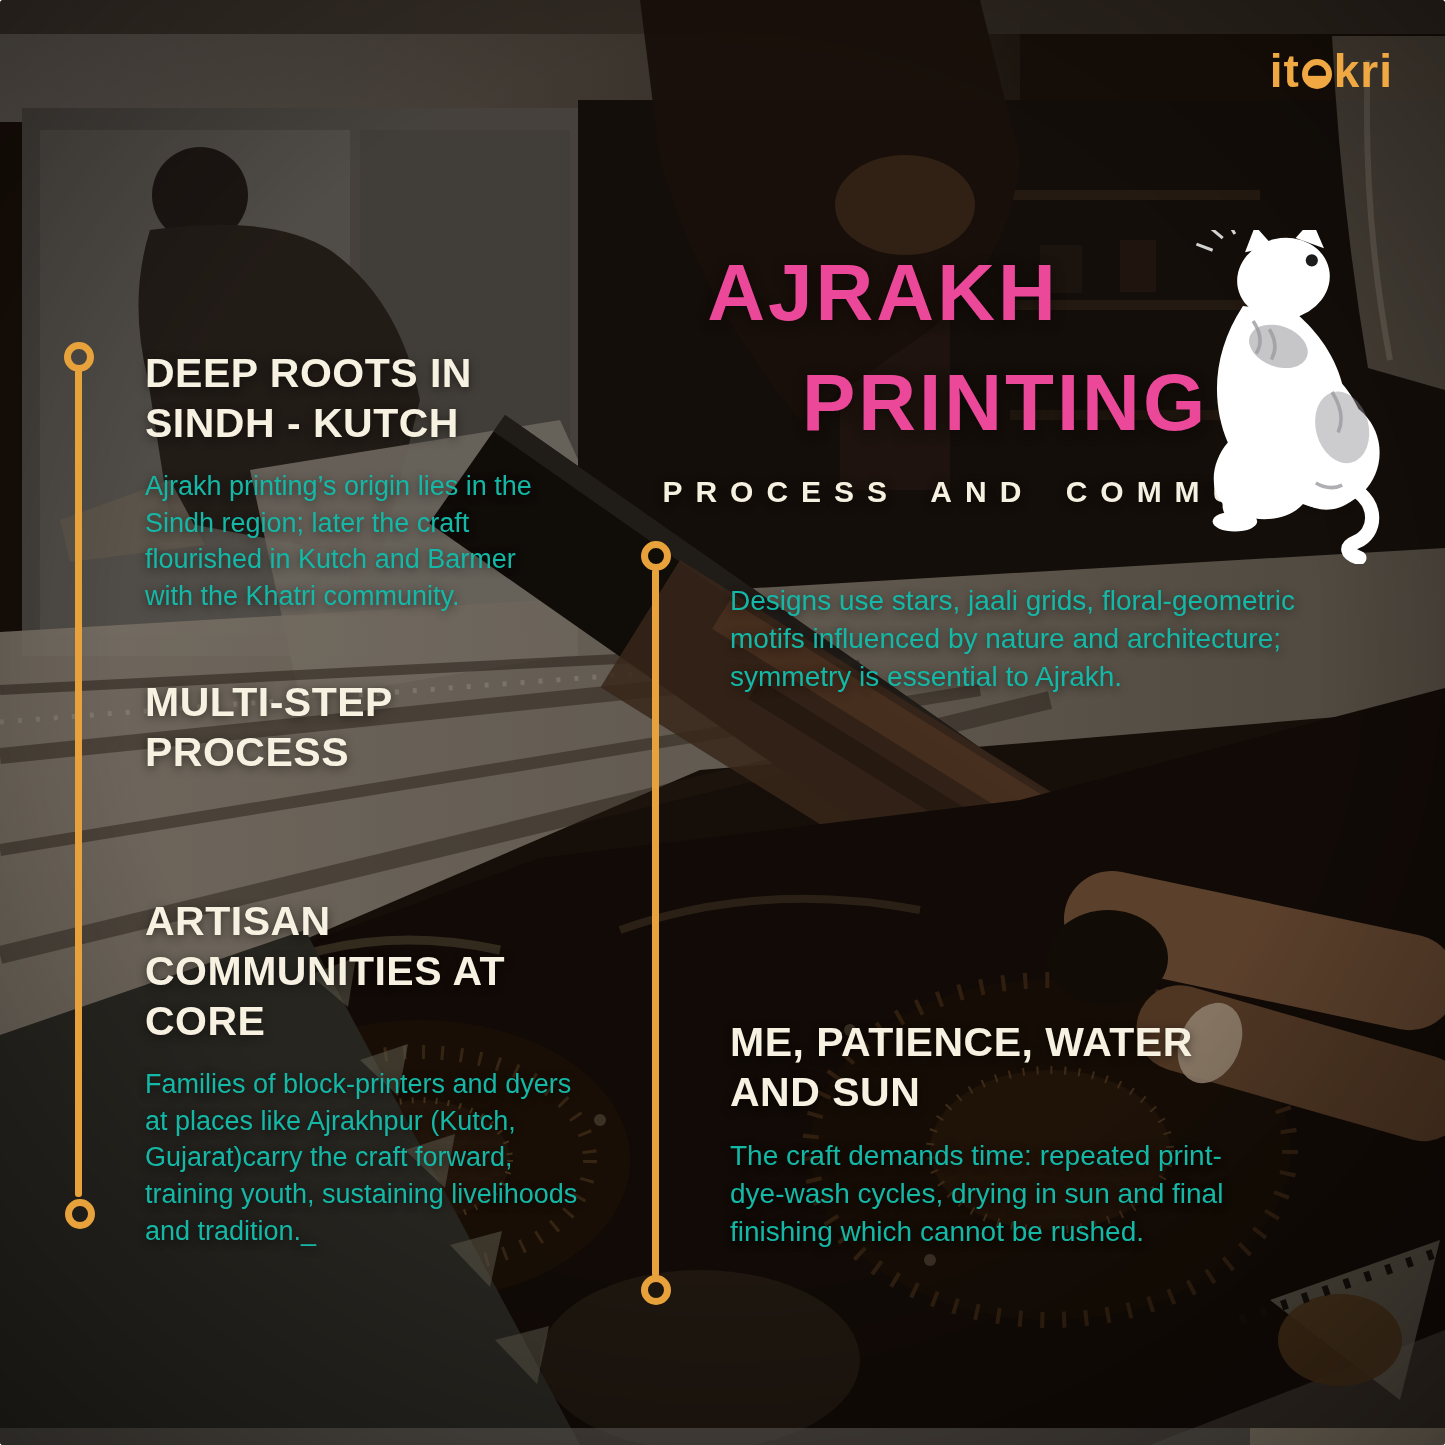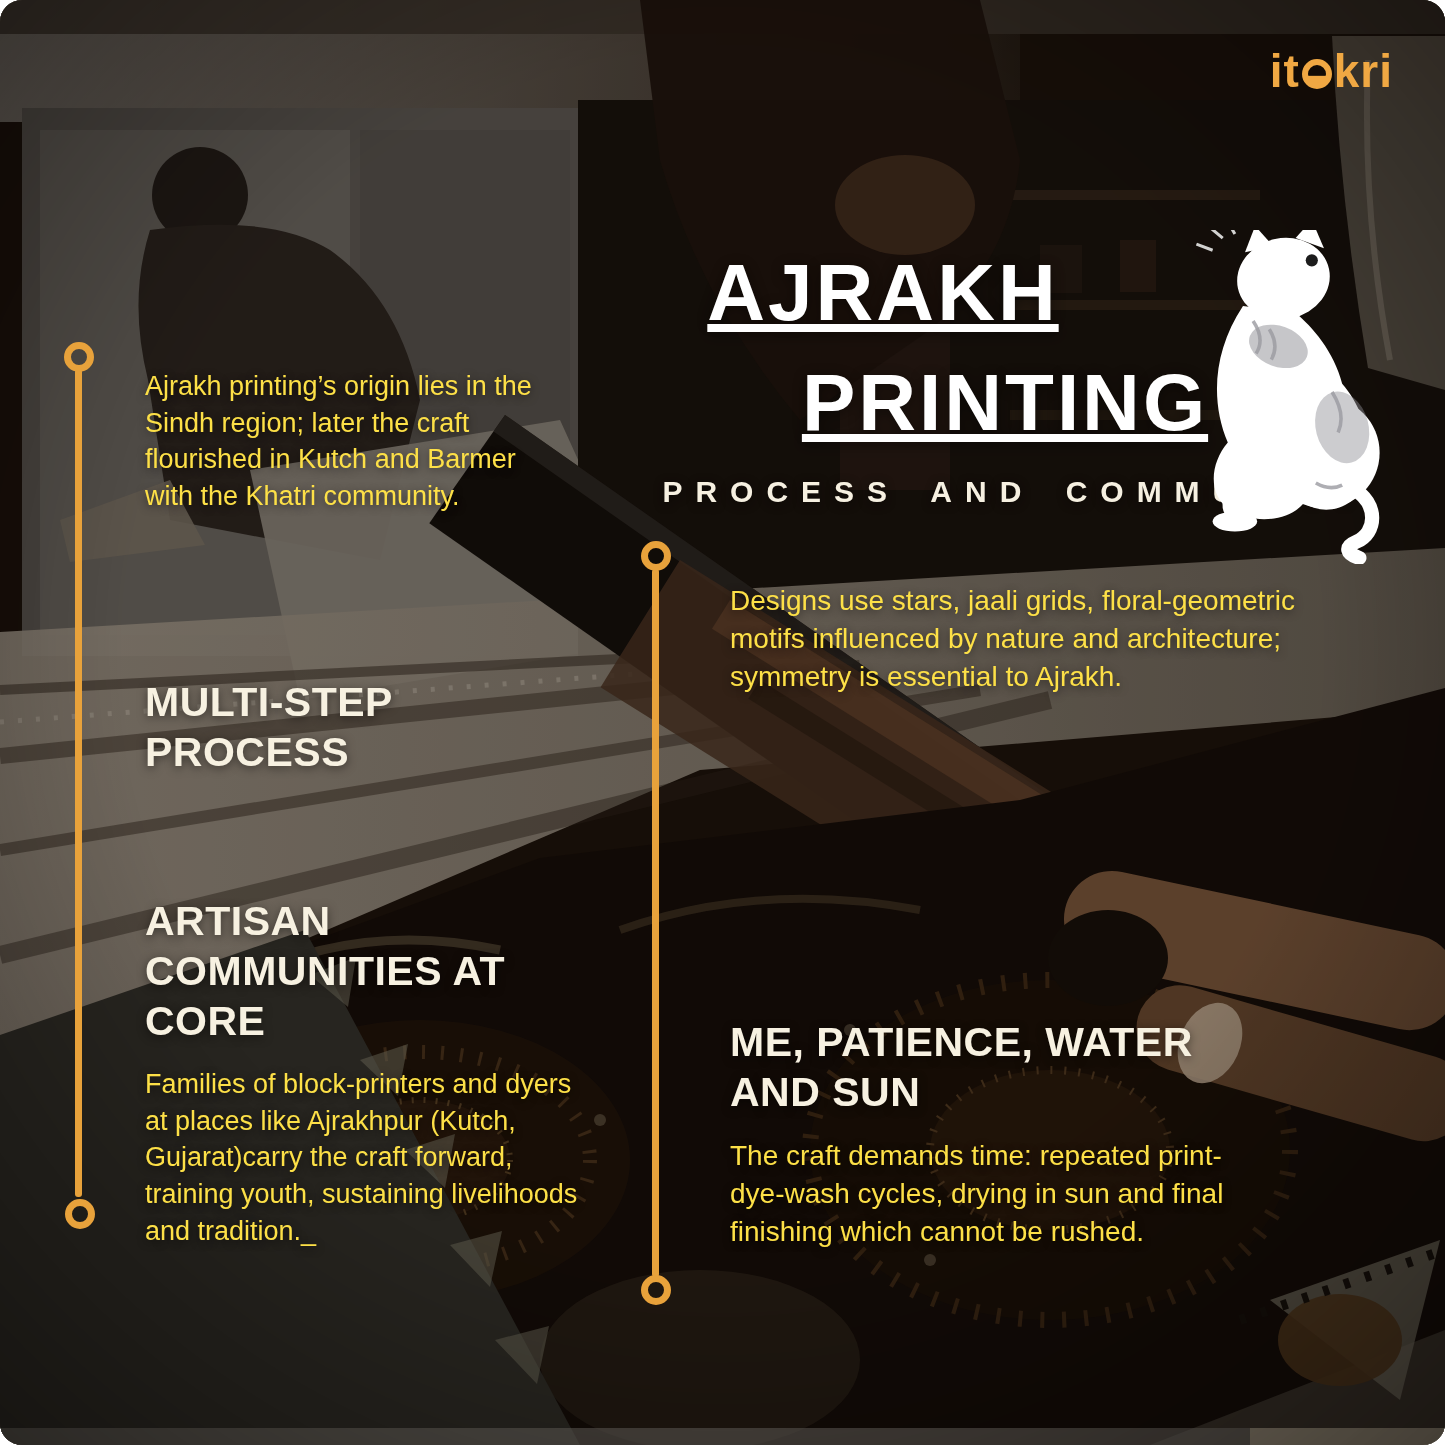--- a/index.html
+++ b/index.html
@@ -1,19 +1,19 @@
 <!DOCTYPE html>
 <html><head>
 <meta charset="utf-8">
 <style>
   html,body{margin:0;padding:0;background:#ffffff;}
   .poster{
     position:relative;
     width:1445px;height:1445px;
-    border-radius:22px;
+    border-radius:4px;
     overflow:hidden;
     background:#191009;
     font-family:"Liberation Sans",sans-serif;
   }
   .bg{position:absolute;inset:0;z-index:0;}
   .bg svg{display:block;width:100%;height:100%;}
 
   
   .logo{
     position:absolute;top:48px;right:52px;z-index:5;
@@ -23,22 +23,22 @@
   .bowl-o{
     display:inline-block;width:30px;height:30px;margin:6px 2px 0 2px;
     border:6px solid #F0A843;border-radius:50%;
     background:linear-gradient(to top,#F0A843 40%,rgba(0,0,0,0) 42%);
     box-sizing:border-box;
   }
 
   
   .title-area{position:absolute;left:648px;top:238px;width:750px;z-index:4;text-align:center;}
   .title-line{
-    color:#ffffff;font-weight:800;font-size:80px;letter-spacing:3px;line-height:1.38;
-    text-shadow:0 3px 14px rgba(0,0,0,.45);white-space:nowrap;text-decoration:underline;
+    color:#ec4899;font-weight:800;font-size:80px;letter-spacing:3px;line-height:1.38;
+    text-shadow:0 3px 14px rgba(0,0,0,.45);white-space:nowrap;
   }
   .title-line.t1{position:relative;left:-140px;}
   .title-line.t2{position:relative;left:-18px;}
   .subtitle{
     margin-top:16px;color:#F6F0E1;font-weight:700;font-size:30px;
     letter-spacing:13px;word-spacing:10px;white-space:nowrap;position:relative;left:-8px;
     text-shadow:0 2px 10px rgba(0,0,0,.5);
   }
   .cat{position:absolute;left:1182px;top:230px;width:208px;height:334px;z-index:5;}
 
@@ -52,21 +52,21 @@
   .right-dot-top{left:641px;top:541px;}
   .right-dot-bottom{left:641px;top:1275px;}
 
   
   .section{position:absolute;z-index:4;}
   .section h2{
     margin:0;color:#F7F1E1;font-size:41px;font-weight:800;line-height:1.22;
     letter-spacing:.5px;white-space:pre-line;text-shadow:0 2px 10px rgba(0,0,0,.5);
   }
   .section p{
-    margin:20px 0 0 0;color:#fde047;font-weight:400;line-height:1.36;
+    margin:20px 0 0 0;color:#14b8a6;font-weight:400;line-height:1.36;
     white-space:pre-line;text-shadow:0 2px 8px rgba(0,0,0,.55);
   }
   .sec-left{left:145px;width:505px;}
   .sec-left p{font-size:27px;}
   .sec-right{left:730px;width:690px;}
   .sec-right p{font-size:28px;}
   .s1{top:348px;} .s2{top:677px;} .s3{top:896px;}
   .r1{top:562px;} .r2{top:814px;} .r3{top:1017px;}
 </style>
 </head>
@@ -201,20 +201,22 @@
   </svg>
 
   <div class="tl-dot left-dot-top"></div>
   <div class="tl-line left-line"></div>
   <div class="tl-dot left-dot-bottom"></div>
   <div class="tl-dot right-dot-top"></div>
   <div class="tl-line right-line"></div>
   <div class="tl-dot right-dot-bottom"></div>
 
   <div class="section sec-left s1">
+    <h2>DEEP ROOTS IN
+SINDH - KUTCH</h2>
     <p>Ajrakh printing’s origin lies in the
 Sindh region; later the craft
 flourished in Kutch and Barmer
 with the Khatri community.</p>
   </div>
   <div class="section sec-left s2">
     <h2>MULTI-STEP
 PROCESS</h2>
   </div>
   <div class="section sec-left s3">

